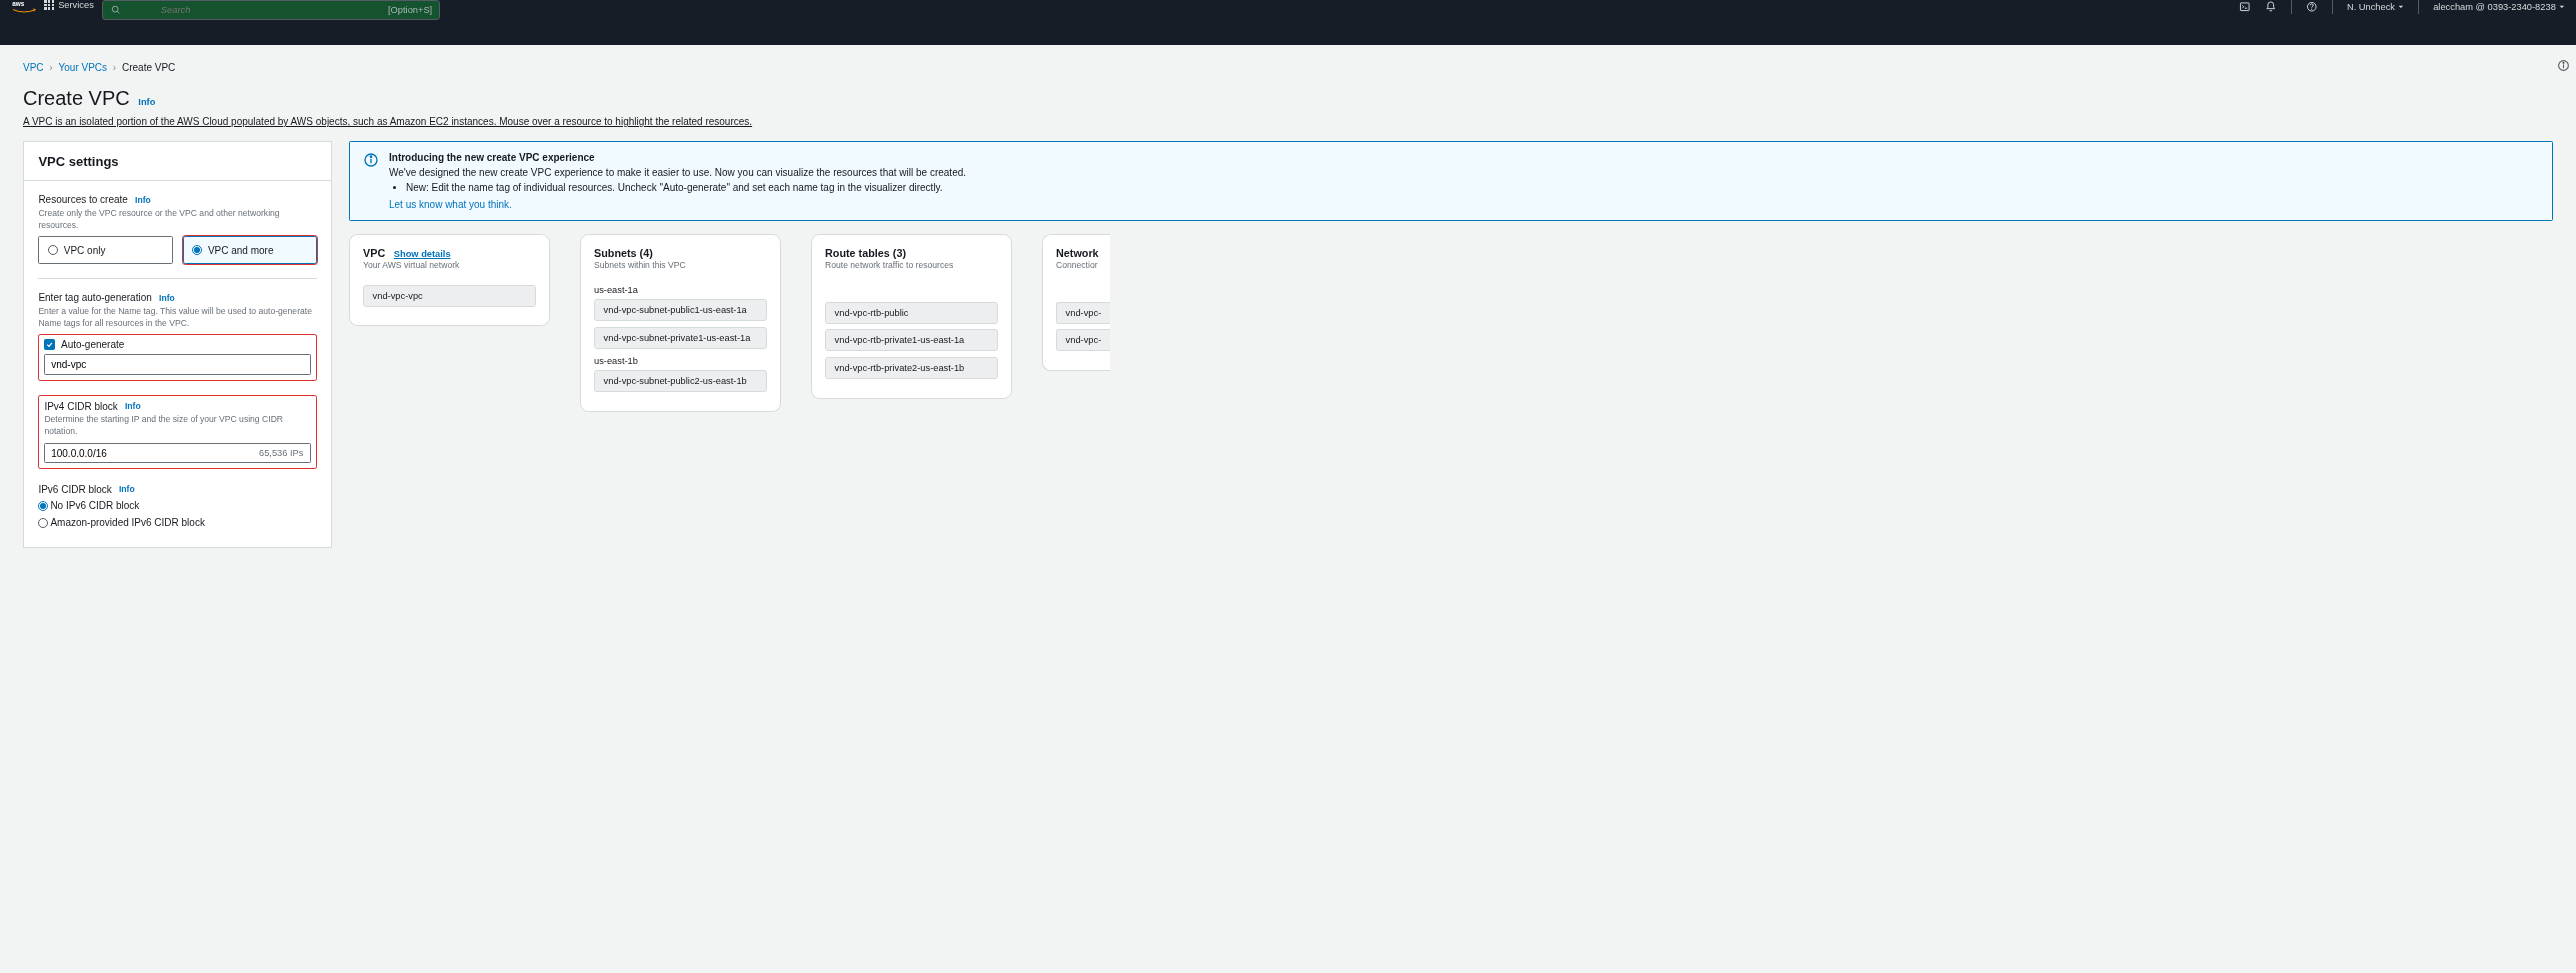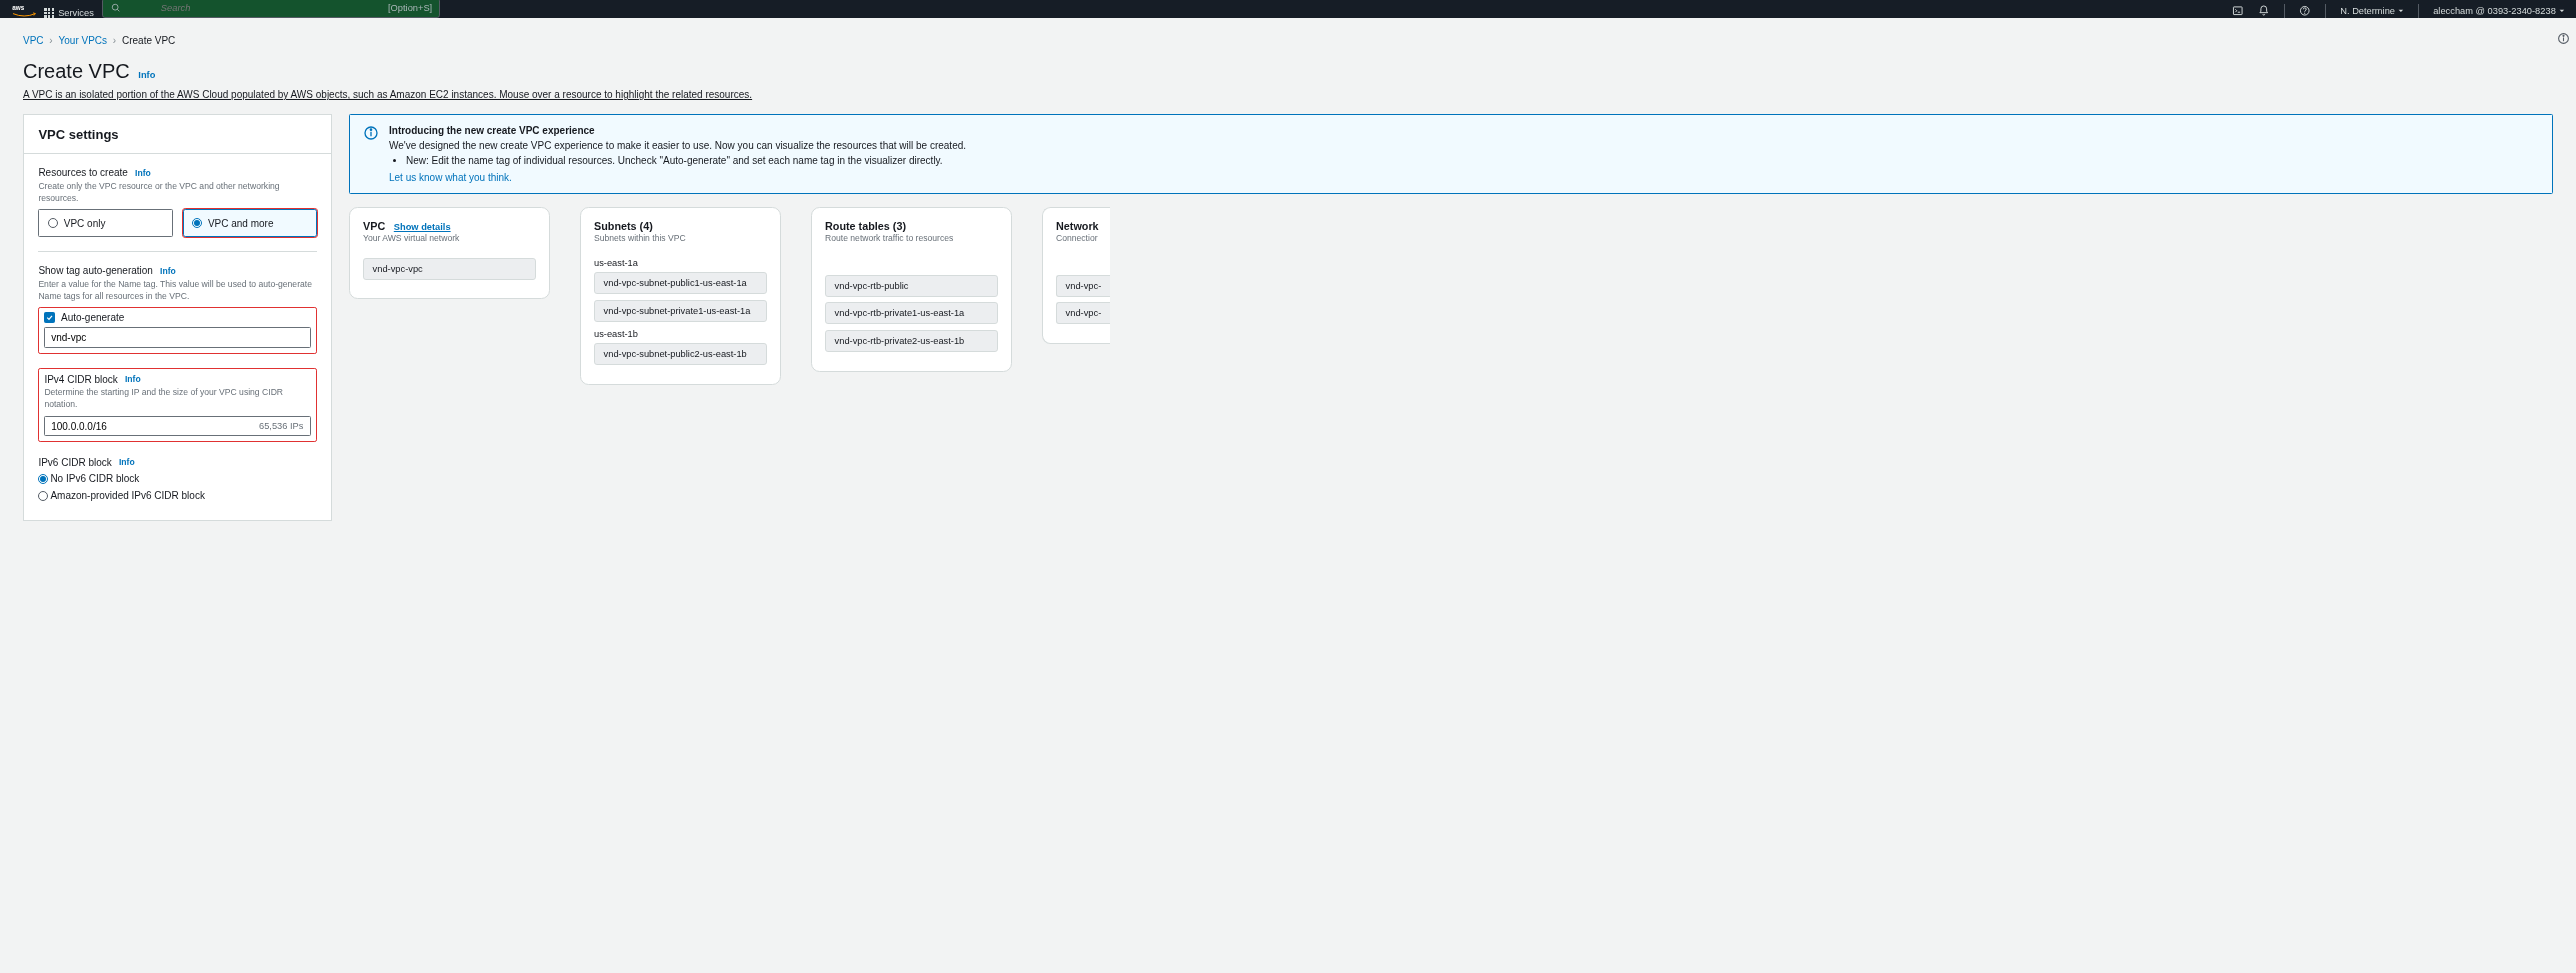--- a/index.html
+++ b/index.html
@@ -1,19 +1,19 @@
 <!DOCTYPE html>
 <html style="font-size:11.5px"><head>
 <meta charset="utf-8">
 <style>
 * { box-sizing: border-box; margin: 0; padding: 0; font-family: "Amazon Ember", "Helvetica Neue", Arial, sans-serif; }
 body { background: #f2f3f3; color: #16191f; font-size: 10px; width: 2576px; transform: scale(1); transform-origin: top left; }
 
 
-.topnav { background: #161d26; height: 18px; display: flex; align-items: flex-end; padding: 0 11.5px; color: #d5dbdb; font-size: 9.3px; }
+.topnav { background: #161d26; height: 45px; display: flex; align-items: flex-start; padding: 0 11.5px; color: #d5dbdb; font-size: 9.3px; }
 .topnav .aws-logo { margin-right: 8.6px; display:flex; align-items:center; }
 .topnav .services-btn { display:flex; align-items:center; gap:4.3px; margin-right:8.6px; cursor:pointer; }
 .topnav .grid-icon { display:inline-grid; grid-template-columns:repeat(3,2.2px); grid-template-rows:repeat(3,2.2px); gap:1.4px; }
 .topnav .grid-icon span { background:#d5dbdb; }
 .topnav .search-wrap { display:flex; align-items:center; background:#14532d; border:0.7px solid #545b64; border-radius:2.9px; height:20px; padding:0 7.2px; width:338px;gap:36px; }
 .topnav .search-wrap input { background:transparent; border:none; outline:none; color:#d5dbdb; font-style:italic; flex:1; font-size:9.3px; margin-left:4.3px; }
 .topnav .search-wrap .short { color:#aab7b8; font-style:normal; }
 .topnav .spacer { flex:1; }
 .topnav .right { display:flex; align-items:center; gap:14.4px; }
 .topnav .right .icon { width:11.5px; height:11.5px; display:flex; align-items:center; justify-content:center; }
@@ -140,21 +140,21 @@
     <div class="divider"></div>
     <span class="icon">
         <svg width="11.5" height="11.5" viewBox="0 0 24 24" fill="none" stroke="#d5dbdb" stroke-width="2">
           <circle cx="12" cy="12" r="9"></circle>
           <path d="M9 9a3 3 0 1 1 4 2.8c-.8.4-1 1-1 2.2"></path>
           <circle cx="12" cy="17" r="0.5" fill="#d5dbdb"></circle>
         </svg>
       </span>
     <div class="divider"></div>
     <span class="link">
-        <span>N. Determine</span> 
+        <span>N. Uncheck</span> 
         <svg width="5.8" height="5.8" viewBox="0 0 10 10">
           <path d="M1 3 L5 7 L9 3" fill="#d5dbdb"></path>
         </svg>
       </span>
     <div class="divider"></div>
     <span class="link">
         <span>aleccham @ 0393-2340-8238</span> 
         <svg width="5.8" height="5.8" viewBox="0 0 10 10">
           <path d="M1 3 L5 7 L9 3" fill="#d5dbdb"></path>
         </svg>
@@ -204,21 +204,21 @@
               <span class="radio-dot"></span>
               <span>VPC and more</span>
             </div>
           </div>
         </div>
 
         <hr class="sep">
 
         <div class="form-section">
           <div class="label-row">
-            <span class="lbl">Show tag auto-generation</span>
+            <span class="lbl">Enter tag auto-generation</span>
             <span class="info-link">Info</span>
           </div>
           <div class="hint">Enter a value for the Name tag. This value will be used to auto-generate Name tags for all resources in the VPC.</div>
           <div class="highlight-red-block">
             <div style="padding:2.9px 4.3px 4.3px">
               <div class="checkbox-row">
                 <span class="checkbox">
                     <svg width="7.2" height="7.2" viewBox="0 0 12 12" fill="none" stroke-width="2">
                       <path d="M2 6 L5 9 L10 3"></path>
                     </svg>

